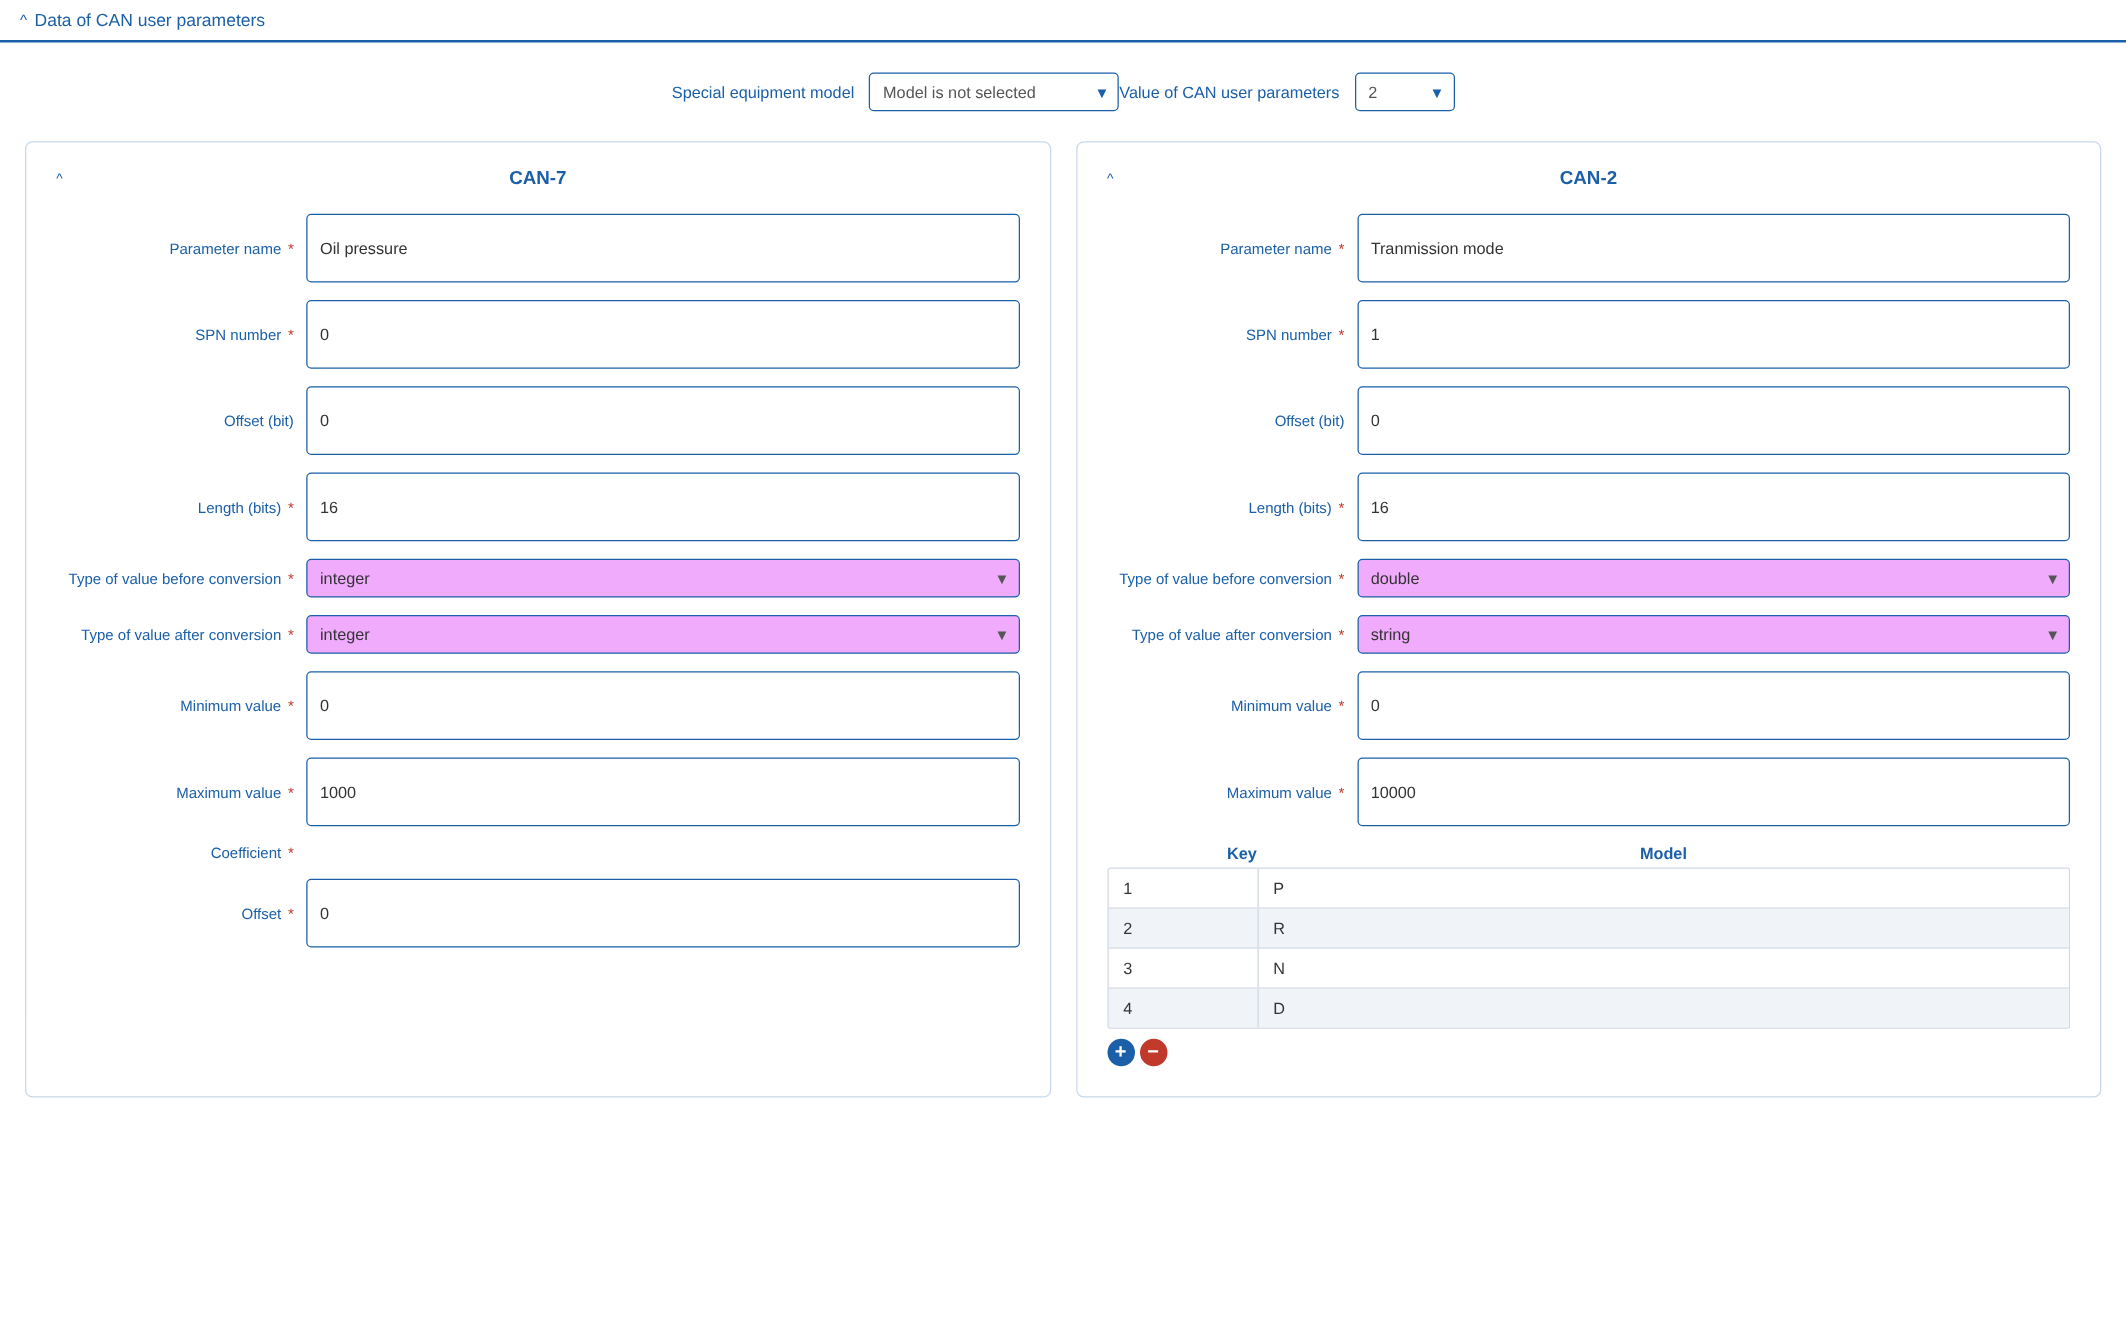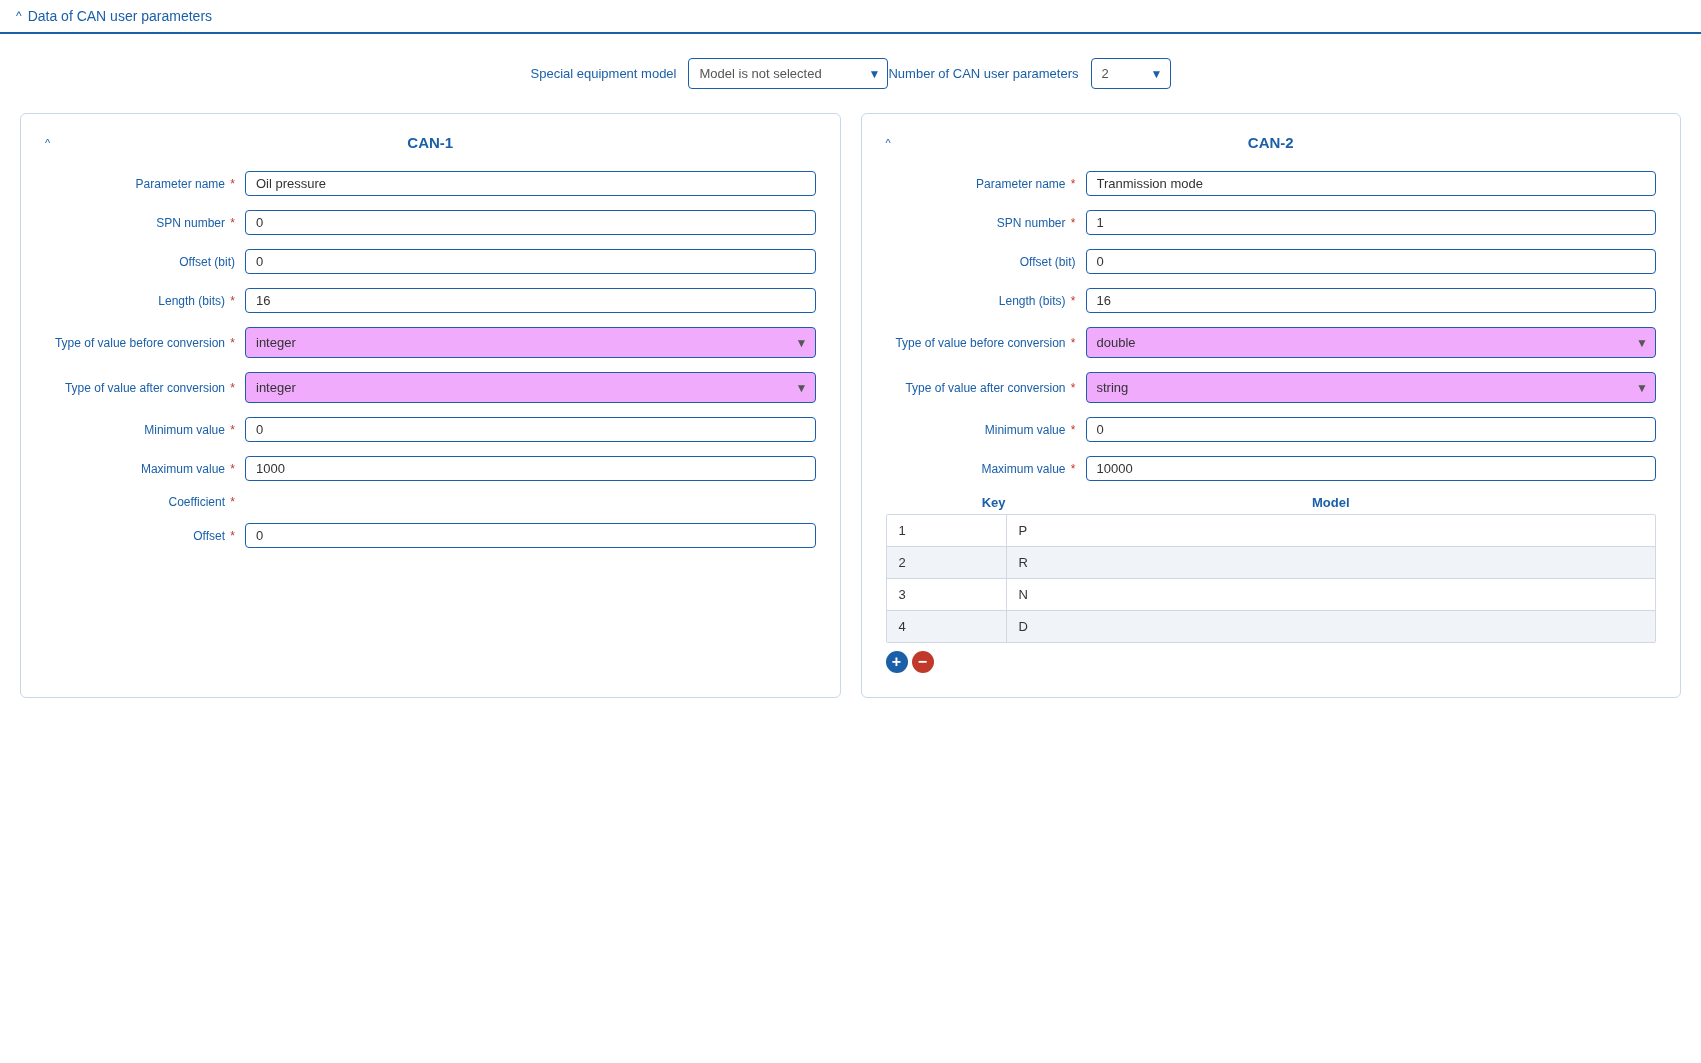--- a/index.html
+++ b/index.html
@@ -142,21 +142,21 @@
     }
 
     .required-star {
       color: #c0392b;
       margin-left: 2px;
     }
 
     .form-input {
       border: 1px solid #1a5fa8;
       border-radius: 4px;
-      padding: 4px 10px;
+      padding: 19px 10px;
       font-size: 13px;
       color: #333;
       outline: none;
       flex: 1;
     }
 
     .form-select-wrapper {
       position: relative;
       flex: 1;
     }
@@ -293,40 +293,40 @@
   <div class="control-group">
     <span class="control-label">Special equipment model</span>
     <div class="select-wrapper">
       <select class="select-input wide">
         <option>Model is not selected</option>
       </select>
       <span class="select-arrow">▼</span>
     </div>
   </div>
   <div class="control-group">
-    <span class="control-label">Number of CAN user parameters</span>
+    <span class="control-label">Value of CAN user parameters</span>
     <div class="select-wrapper">
       <select class="select-input narrow">
         <option>2</option>
         <option>1</option>
         <option>3</option>
         <option>4</option>
         <option>5</option>
       </select>
       <span class="select-arrow">▼</span>
     </div>
   </div>
 </div>
 
 <div class="panels-row">
 
   <div class="panel">
     <div class="panel-header">
       <span class="panel-collapse-icon">^</span>
-      <span class="panel-title">CAN-1</span>
+      <span class="panel-title">CAN-7</span>
     </div>
 
     <div class="form-row">
       <span class="form-label form-label-wide">
         <span>Parameter name</span><span class="required-star"> *</span>
       </span>
       <input type="text" class="form-input" value="Oil pressure" style="">
     </div>
 
     <div class="form-row">

